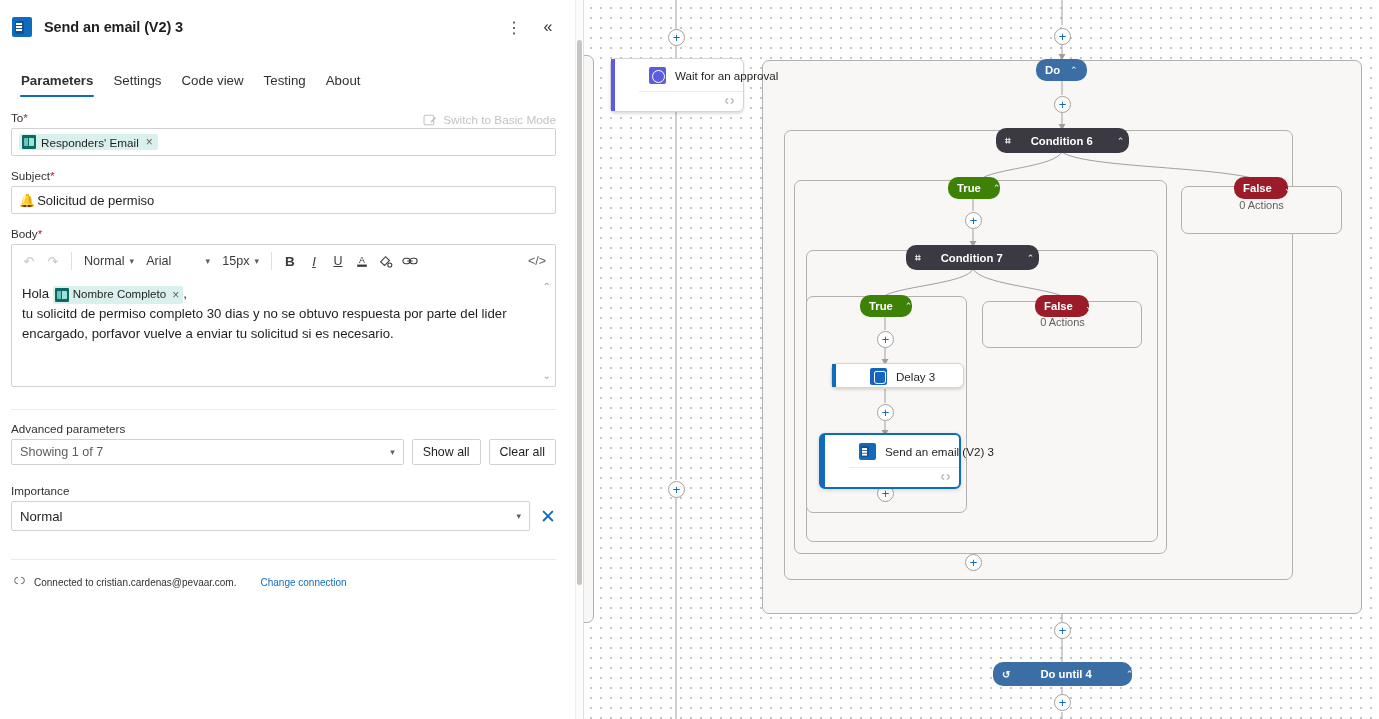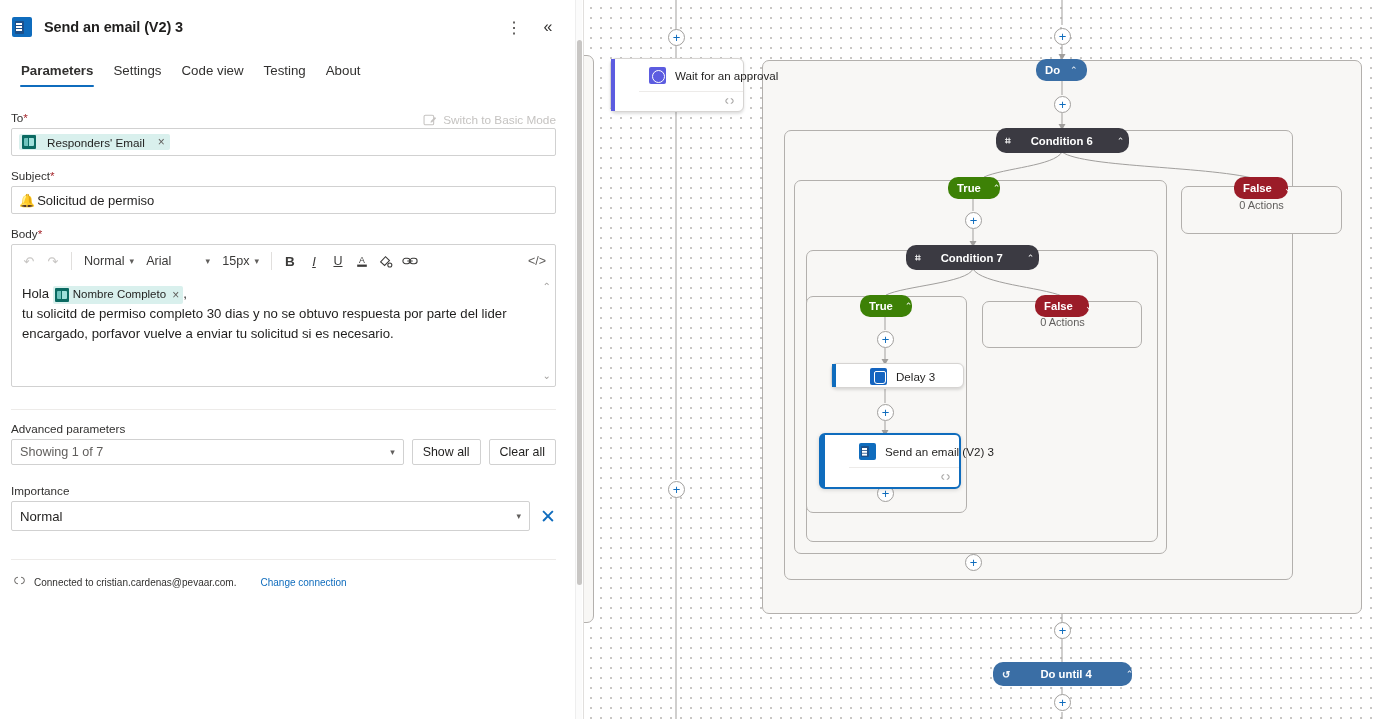--- a/index.html
+++ b/index.html
@@ -54,21 +54,21 @@
   .p-title { font-size: 14.5px; font-weight: bold; margin-left: 12px; letter-spacing: -.1px; }
   .p-header-spacer { flex: 1 1 auto; }
   .hdr-btn {
     width: 26px; height: 26px; display: flex; align-items: center; justify-content: center;
     color: #484644; font-size: 15px; cursor: pointer; border-radius: 2px;
   }
   .hdr-btn.kebab { font-size: 16px; letter-spacing: 0; }
   .hdr-btn.collapse { font-size: 16px; margin-left: 8px; color: #323130; }
 
   
-  .tabs { display: flex; align-items: flex-start; height: 34px; padding: 0 0 0 11px; margin-top: 21px; }
+  .tabs { display: flex; align-items: flex-end; height: 34px; padding: 0 0 0 11px; margin-top: 21px; }
   .tab {
     position: relative; font-size: 13.3px; color: #323130; padding: 0 10px 9px 10px;
     cursor: pointer; white-space: nowrap;
   }
   .tab.active { font-weight: bold; }
   .tab.active::after {
     content: ""; position: absolute; left: 9px; right: 9px; bottom: 0; height: 2.5px;
     background: #0f6cbd; border-radius: 2px;
   }
 
@@ -78,21 +78,21 @@
   .req { color: #a4262c; }
   .row-between { display: flex; align-items: center; justify-content: space-between; }
   .switch-basic { display: flex; align-items: center; gap: 6px; color: #c5c3c1; font-size: 11.8px; cursor: pointer; }
 
   .inputbox {
     border: 1px solid #d1d1d1; border-radius: 2px; background: #fff;
     min-height: 28px; display: flex; align-items: center; padding: 0 7px;
     font-size: 13px;
   }
   .token {
-    display: inline-flex; align-items: center; gap: 11px;
+    display: inline-flex; align-items: center; gap: 5px;
     background: #d9f0ed; border-radius: 2px; padding: 1px 5px 1px 3px;
     font-size: 11.7px; color: #201f1e; max-width: 100%;
   }
   .token-ic {
     width: 14px; height: 14px; border-radius: 1px; background: #0b6a62; flex: 0 0 14px;
     position: relative; display: inline-block;
   }
   .token-ic::after {
     content: ""; position: absolute; left: 2px; top: 3px; width: 10px; height: 8px;
     background: linear-gradient(90deg,#6fc3bd 0 35%, #0b6a62 35% 45%, #9fe0db 45% 100%);

